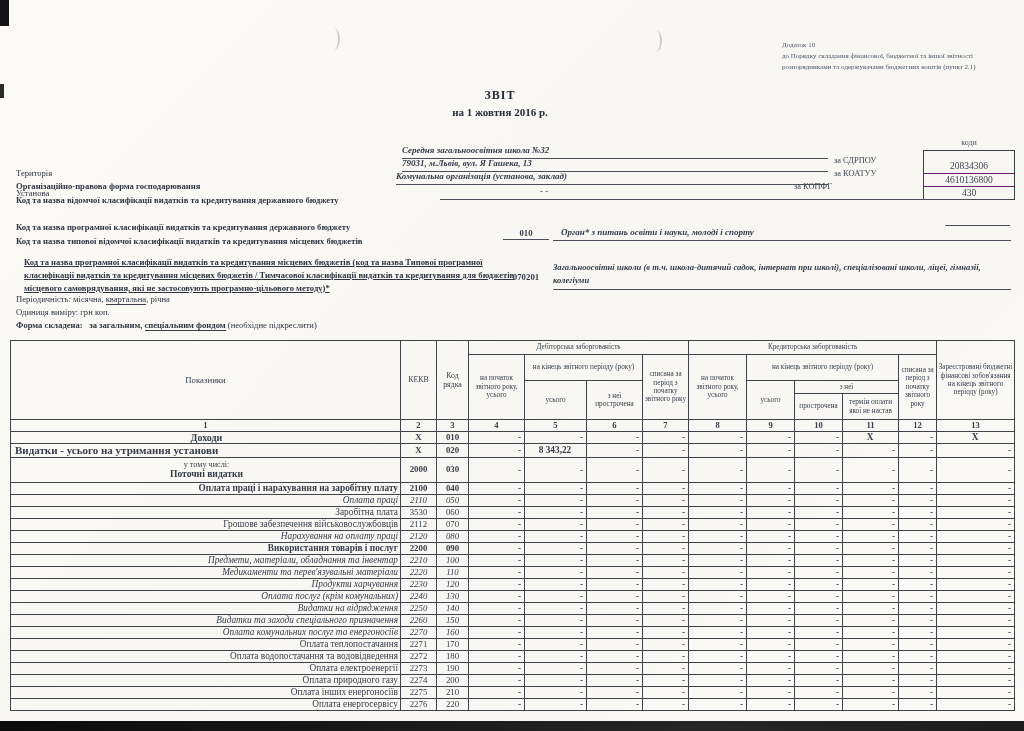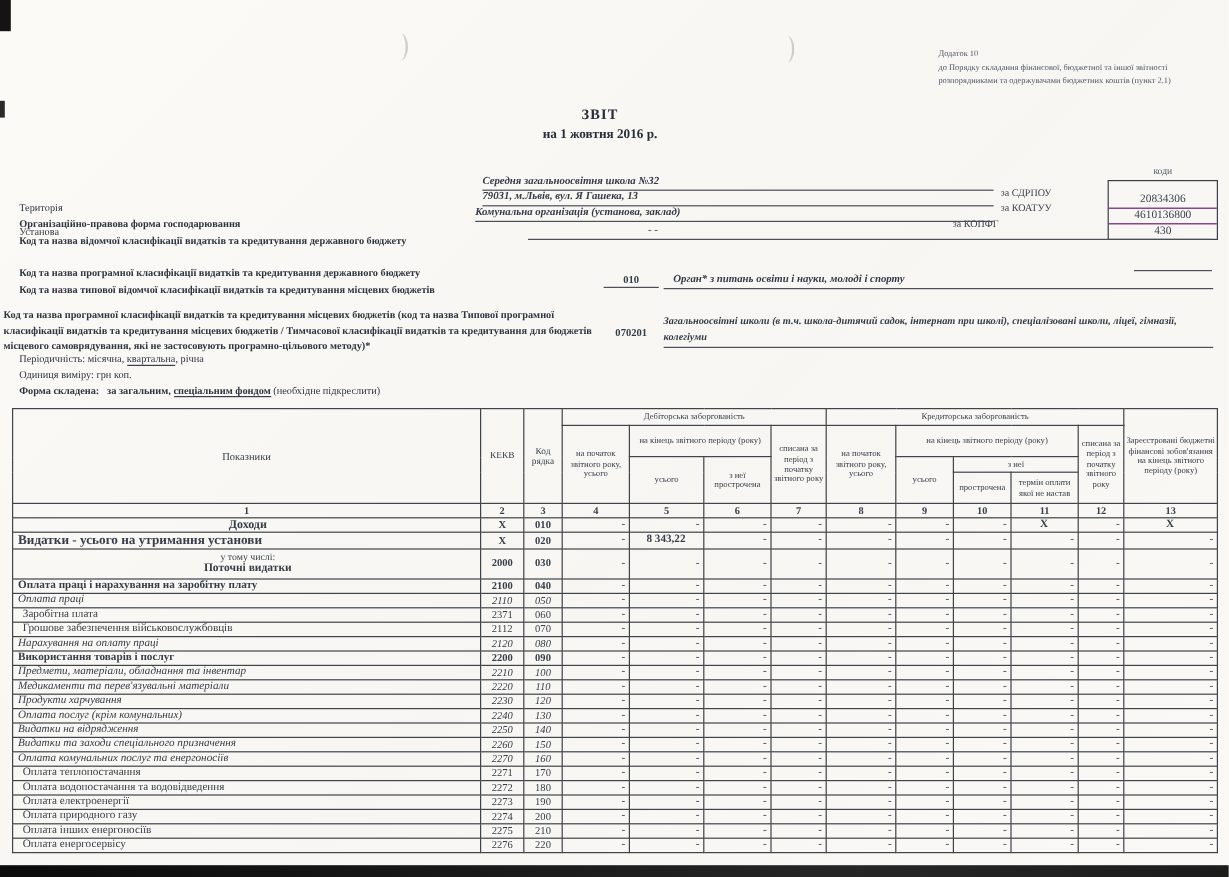--- a/index.html
+++ b/index.html
@@ -32,32 +32,32 @@
   .codes-box .cell { border-top:1px solid #701a75; text-align:center; font-size:9.5px; color:#3d4450; height:13px; line-height:13px; }
   .codes-box .cell.first { border-top:none; height:22px; line-height:30px; }
   
   .inf { position:absolute; font-size:8.6px; white-space:nowrap; }
   .lbl { color:#2e3440; }
   .lbl.b { font-weight:bold; }
   .uval { position:absolute; border-bottom:1px solid #4a4e57; text-align:left; font-weight:bold; font-style:italic; font-size:9px; color:#343b48; }
   .rlbl { position:absolute; font-size:8.4px; color:#3d4450; }
   .codeu { position:absolute; border-bottom:1px solid #4a4e57; text-align:center; font-weight:bold; font-size:8.8px; color:#343b48; }
   .plain-line { font-weight:normal; font-style:normal; }
-  .longlbl { position:absolute; left:3px; width:505px; font-size:8.6px; font-weight:bold; line-height:1.5; white-space:normal; color:#2e3440; }
+  .longlbl { position:absolute; left:24px; width:505px; font-size:8.6px; font-weight:bold; line-height:1.5; white-space:normal; color:#2e3440;text-decoration:underline; }
   .longval { position:absolute; left:553px; width:458px; font-size:8.6px; font-weight:bold; font-style:italic; line-height:1.5; white-space:normal; color:#343b48; border-bottom:1px solid #4a4e57; padding-bottom:2px; }
   .uu { border-bottom:1px solid #3a3f4a; }
   
   table.rep { position:absolute; left:10px; top:340px; width:1004px; border-collapse:collapse; table-layout:fixed; }
   table.rep td { border:1px solid #3f434a; overflow:hidden; }
   thead td { font-size:7.2px; line-height:1.18; text-align:center; vertical-align:middle; color:#39404d; padding:1px; }
   thead .ind { font-size:8.8px; }
   thead .kk { font-size:7.8px; }
   tr.nums td { height:12px; font-size:8.6px; font-weight:bold; text-align:center; padding:0; }
   tbody td { font-size:9.3px; line-height:1.1; height:12px; padding:0 2px; vertical-align:middle; color:#363d49; }
-  tbody td.name { text-align:left; padding-left:4px; }
+  tbody td.name { text-align:right; padding-left:4px; }
   tbody td.kekv, tbody td.code { text-align:center; font-size:8.8px; }
   tbody td.val { text-align:right; padding-right:3px; }
   tbody td.val.ctr { text-align:center; font-weight:bold; }
   tr.bold-center td.name { text-align:center; font-weight:bold; font-size:10px; }
   tr.bold-center td.kekv, tr.bold-center td.code { font-weight:bold; }
   tr.bold-center-lg { height:14px; }
   tr.bold-center-lg td.name { text-align:left; font-weight:bold; font-size:11px;margin-left:17px; }
   tr.bold-center-lg td.kekv, tr.bold-center-lg td.code { font-weight:bold; }
   tr.subtotal td { height:25px; }
   tr.subtotal td.name { text-align:center; }
@@ -265,21 +265,21 @@
         <td class="val">-</td>
         <td class="val">-</td>
         <td class="val">-</td>
         <td class="val">-</td>
         <td class="val">-</td>
         <td class="val">-</td>
         <td class="val">-</td>
       </tr>
       <tr class="plain-ind">
         <td class="name">Заробітна плата</td>
-        <td class="kekv">2371</td>
+        <td class="kekv">3530</td>
         <td class="code">060</td>
         <td class="val">-</td>
         <td class="val">-</td>
         <td class="val">-</td>
         <td class="val">-</td>
         <td class="val">-</td>
         <td class="val">-</td>
         <td class="val">-</td>
         <td class="val">-</td>
         <td class="val">-</td>

